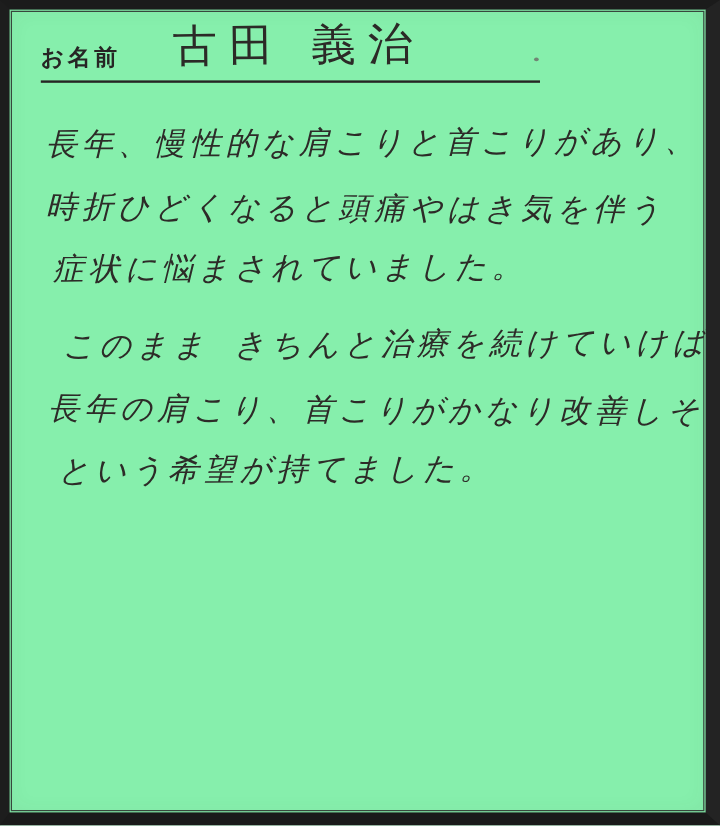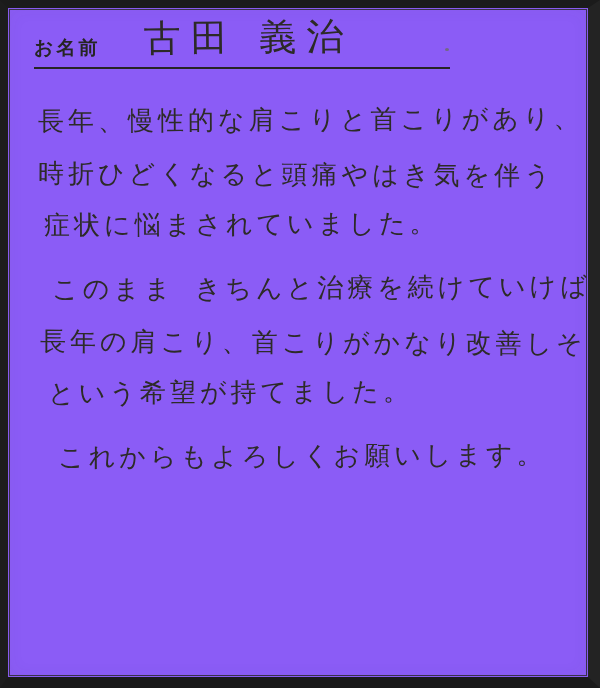--- a/index.html
+++ b/index.html
@@ -8,21 +8,21 @@
     background: #ffffff;
     font-family: "DejaVu Sans", "Liberation Sans", sans-serif;
   }
 
   
   .scan {
     position: relative;
     width: 600px;
     height: 688px;
     box-sizing: border-box;
-    background: #8b5cf6;
+    background: #86efac;
     border-top: 8px solid #1b1b1b;
     border-left: 8px solid #1d1d1d;
     border-right: 12px solid #232323;
     border-bottom: 11px solid #1a1a1a;
     overflow: hidden;
     box-shadow: inset 0 0 18px rgba(60,60,60,0.06);
   }
   
   .scan::before {
     content: "";
@@ -71,21 +71,21 @@
     border-radius: 50%;
     left: 437px; top: 40px;
     opacity: .8;
   }
 
   
   .body {
     padding: 26px 18px 0 30px;
     color: #2d2b28;
   }
-  .p { margin: 0 0 8px 0; }
+  .p { margin: 0 0 8px 0; font-style: italic; }
   .p.gap-before { margin-top: 12px; }
   .ln {
     font-size: 26px;
     line-height: 52px;
     letter-spacing: 4px;
     word-spacing: 8px;
     white-space: nowrap;
   }
   
   .p .ln:nth-child(odd)  { transform: rotate(-0.35deg); transform-origin: left center; }
@@ -121,18 +121,15 @@
       <div class="ln i2">症状に悩まされていました。</div>
     </div>
 
 
     <div class="p gap-before">
       <div class="ln i4">このまま きちんと治療を続けていけば</div>
       <div class="ln i1">長年の肩こり、首こりがかなり改善しそう</div>
       <div class="ln i3">という希望が持てました。</div>
     </div>
 
-    <div class="p gap-before">
-      <div class="ln i5">これからもよろしくお願いします。</div>
-    </div>
 
   </div>
 </div>
 
 </body></html>

